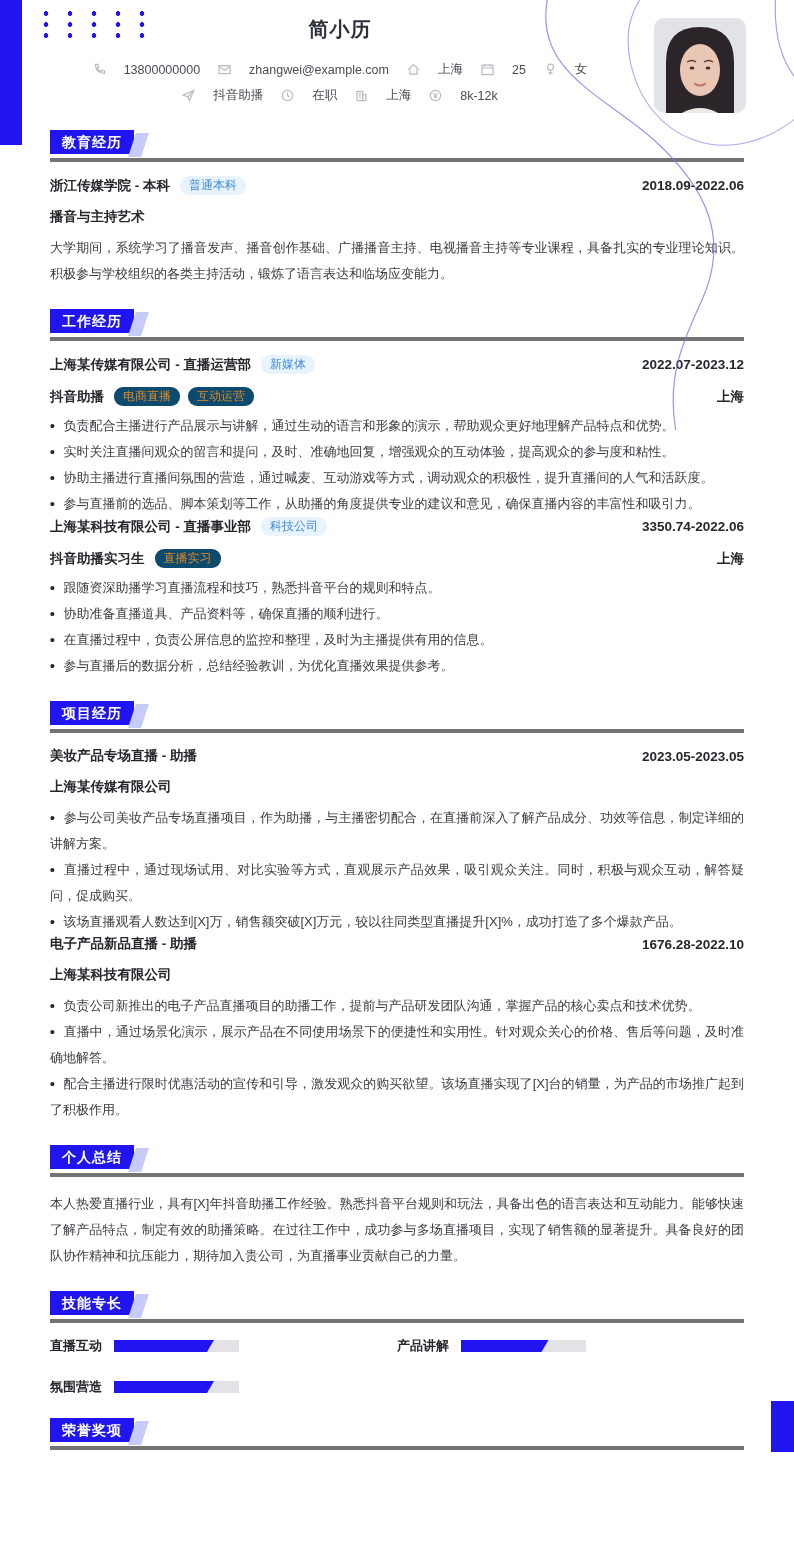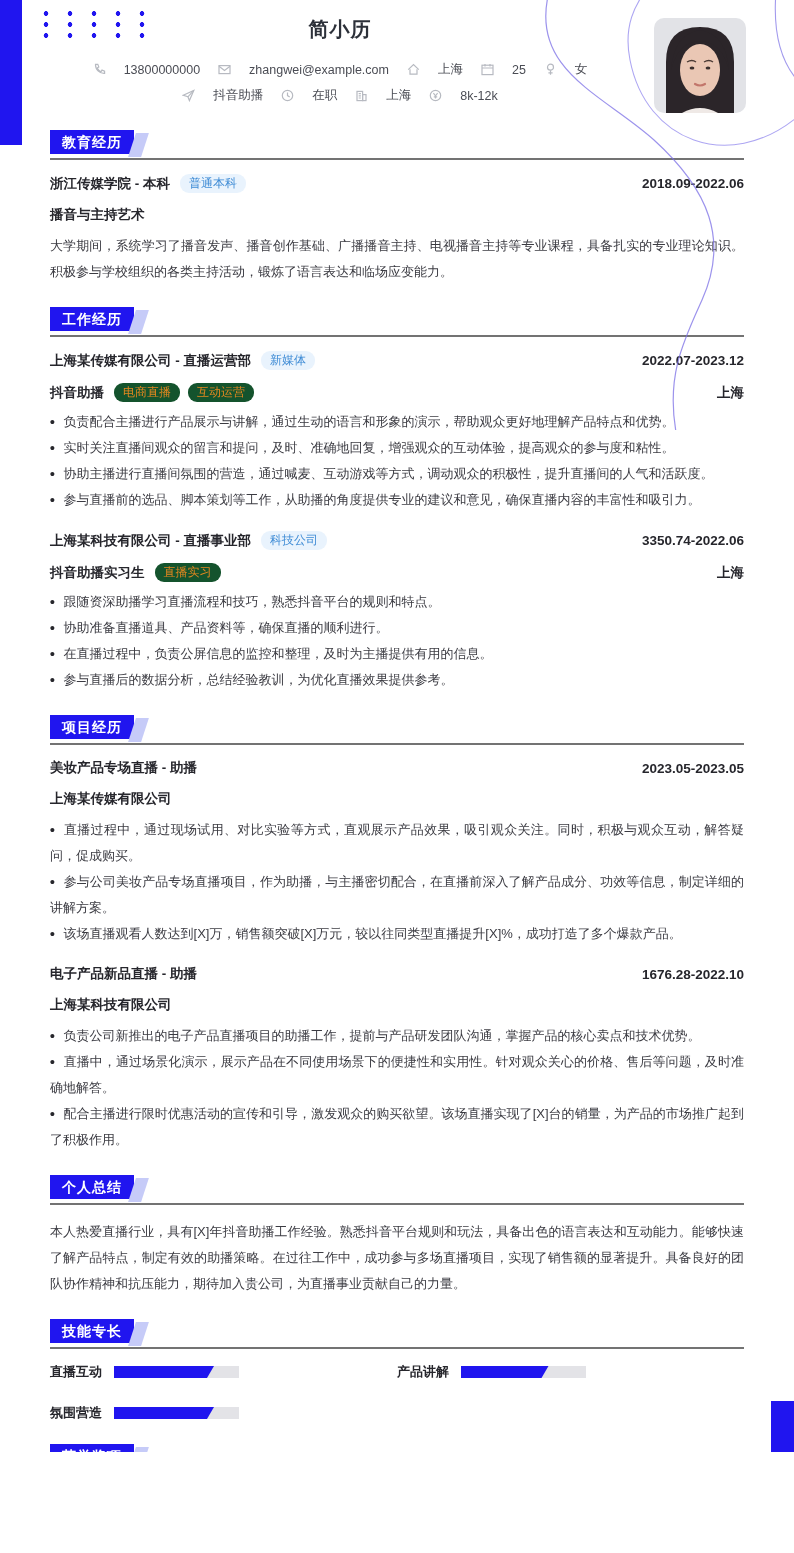--- a/index.html
+++ b/index.html
@@ -24,40 +24,40 @@
   .contact-item { display:inline-flex; align-items:center; gap:18px; }
   .cicon { display:inline-flex; width:13px; height:13px; }
   .cicon svg { width:13px; height:13px; stroke:#b7bac1; fill:none; stroke-width:1.2; }
   .photo { position:absolute; top:18px; right:48px; width:92px; height:95px; border-radius:10px; overflow:hidden; z-index:4; }
   .photo svg { display:block; }
 
   
   .content { padding:0 50px; }
   .section { margin-top:22px; }
   .section:first-child { margin-top:26px; }
-  .sec-head { border-bottom:2px solid #737373; padding-bottom:4px; position:relative; }
+  .sec-head { border-bottom:4px solid #737373; padding-bottom:4px; position:relative; }
   .sec-badge { position:relative; display:inline-block; background:#2015ef; color:#ffffff;
     font-size:14px; font-weight:700; line-height:24px; padding:0 12px; letter-spacing:1px; z-index:1; }
   .sec-badge::after { content:""; position:absolute; top:3px; right:-11px; width:13px; height:24px;
     background:#c6cbf8; transform:skewX(-18deg); z-index:-1; }
   .sec-body { padding-top:14px; }
 
-  .entry { margin-top:18px; }
+  .entry { }
   .entry:first-child { margin-top:0; }
   .row { display:flex; align-items:center; }
   .entry-title { font-size:13.5px; font-weight:700; color:#26262c; }
   .entry-date { margin-left:auto; font-size:13.5px; font-weight:700; color:#26262c; }
   .entry-loc { margin-left:auto; font-size:13.5px; font-weight:700; color:#26262c; }
   .title-row { margin-bottom:13px; }
   .pos-row { margin-bottom:7px; }
   .sub-title { font-size:13.5px; font-weight:700; color:#26262c; margin-bottom:9px; }
 
   .tag { display:inline-block; font-size:12px; line-height:19px; padding:0 9px; border-radius:9px; margin-left:10px; }
   .tag-blue { background:#e9f3fd; color:#3e8bd5; }
-  .tag-orange { background:#14532d; color:#e6881f; }
+  .tag-orange { background:#0c4a6e; color:#e6881f; }
   .tag + .tag { margin-left:8px; }
 
   .para { font-size:13px; line-height:26px; color:#3b3b42; text-align:justify; }
   .bullets { margin-top:2px; }
   .bullet { font-size:13px; line-height:26px; color:#3b3b42; text-align:justify; }
   .bullet .dot { display:inline-block; margin-right:9px; transform:scale(1.15); color:#26262c; }
 
   
   .skills-grid { display:grid; grid-template-columns:1fr 1fr; row-gap:23px; }
   .skill { display:flex; align-items:center; }
@@ -265,22 +265,22 @@
       </div>
       <div class="sec-body">
 
         <div class="entry">
           <div class="row title-row">
             <span class="entry-title">美妆产品专场直播 - 助播</span>
             <span class="entry-date">2023.05-2023.05</span>
           </div>
           <div class="sub-title">上海某传媒有限公司</div>
           <div class="bullets">
+            <div class="bullet"><span class="dot">•</span><span>参与公司美妆产品专场直播项目，作为助播，与主播密切配合，在直播前深入了解产品成分、功效等信息，制定详细的讲解方案。</span></div>
             <div class="bullet"><span class="dot">•</span><span>直播过程中，通过现场试用、对比实验等方式，直观展示产品效果，吸引观众关注。同时，积极与观众互动，解答疑问，促成购买。</span></div>
-            <div class="bullet"><span class="dot">•</span><span>参与公司美妆产品专场直播项目，作为助播，与主播密切配合，在直播前深入了解产品成分、功效等信息，制定详细的讲解方案。</span></div>
             <div class="bullet"><span class="dot">•</span><span>该场直播观看人数达到[X]万，销售额突破[X]万元，较以往同类型直播提升[X]%，成功打造了多个爆款产品。</span></div>
           </div>
         </div>
 
         <div class="entry">
           <div class="row title-row">
             <span class="entry-title">电子产品新品直播 - 助播</span>
             <span class="entry-date">1676.28-2022.10</span>
           </div>
           <div class="sub-title">上海某科技有限公司</div>

